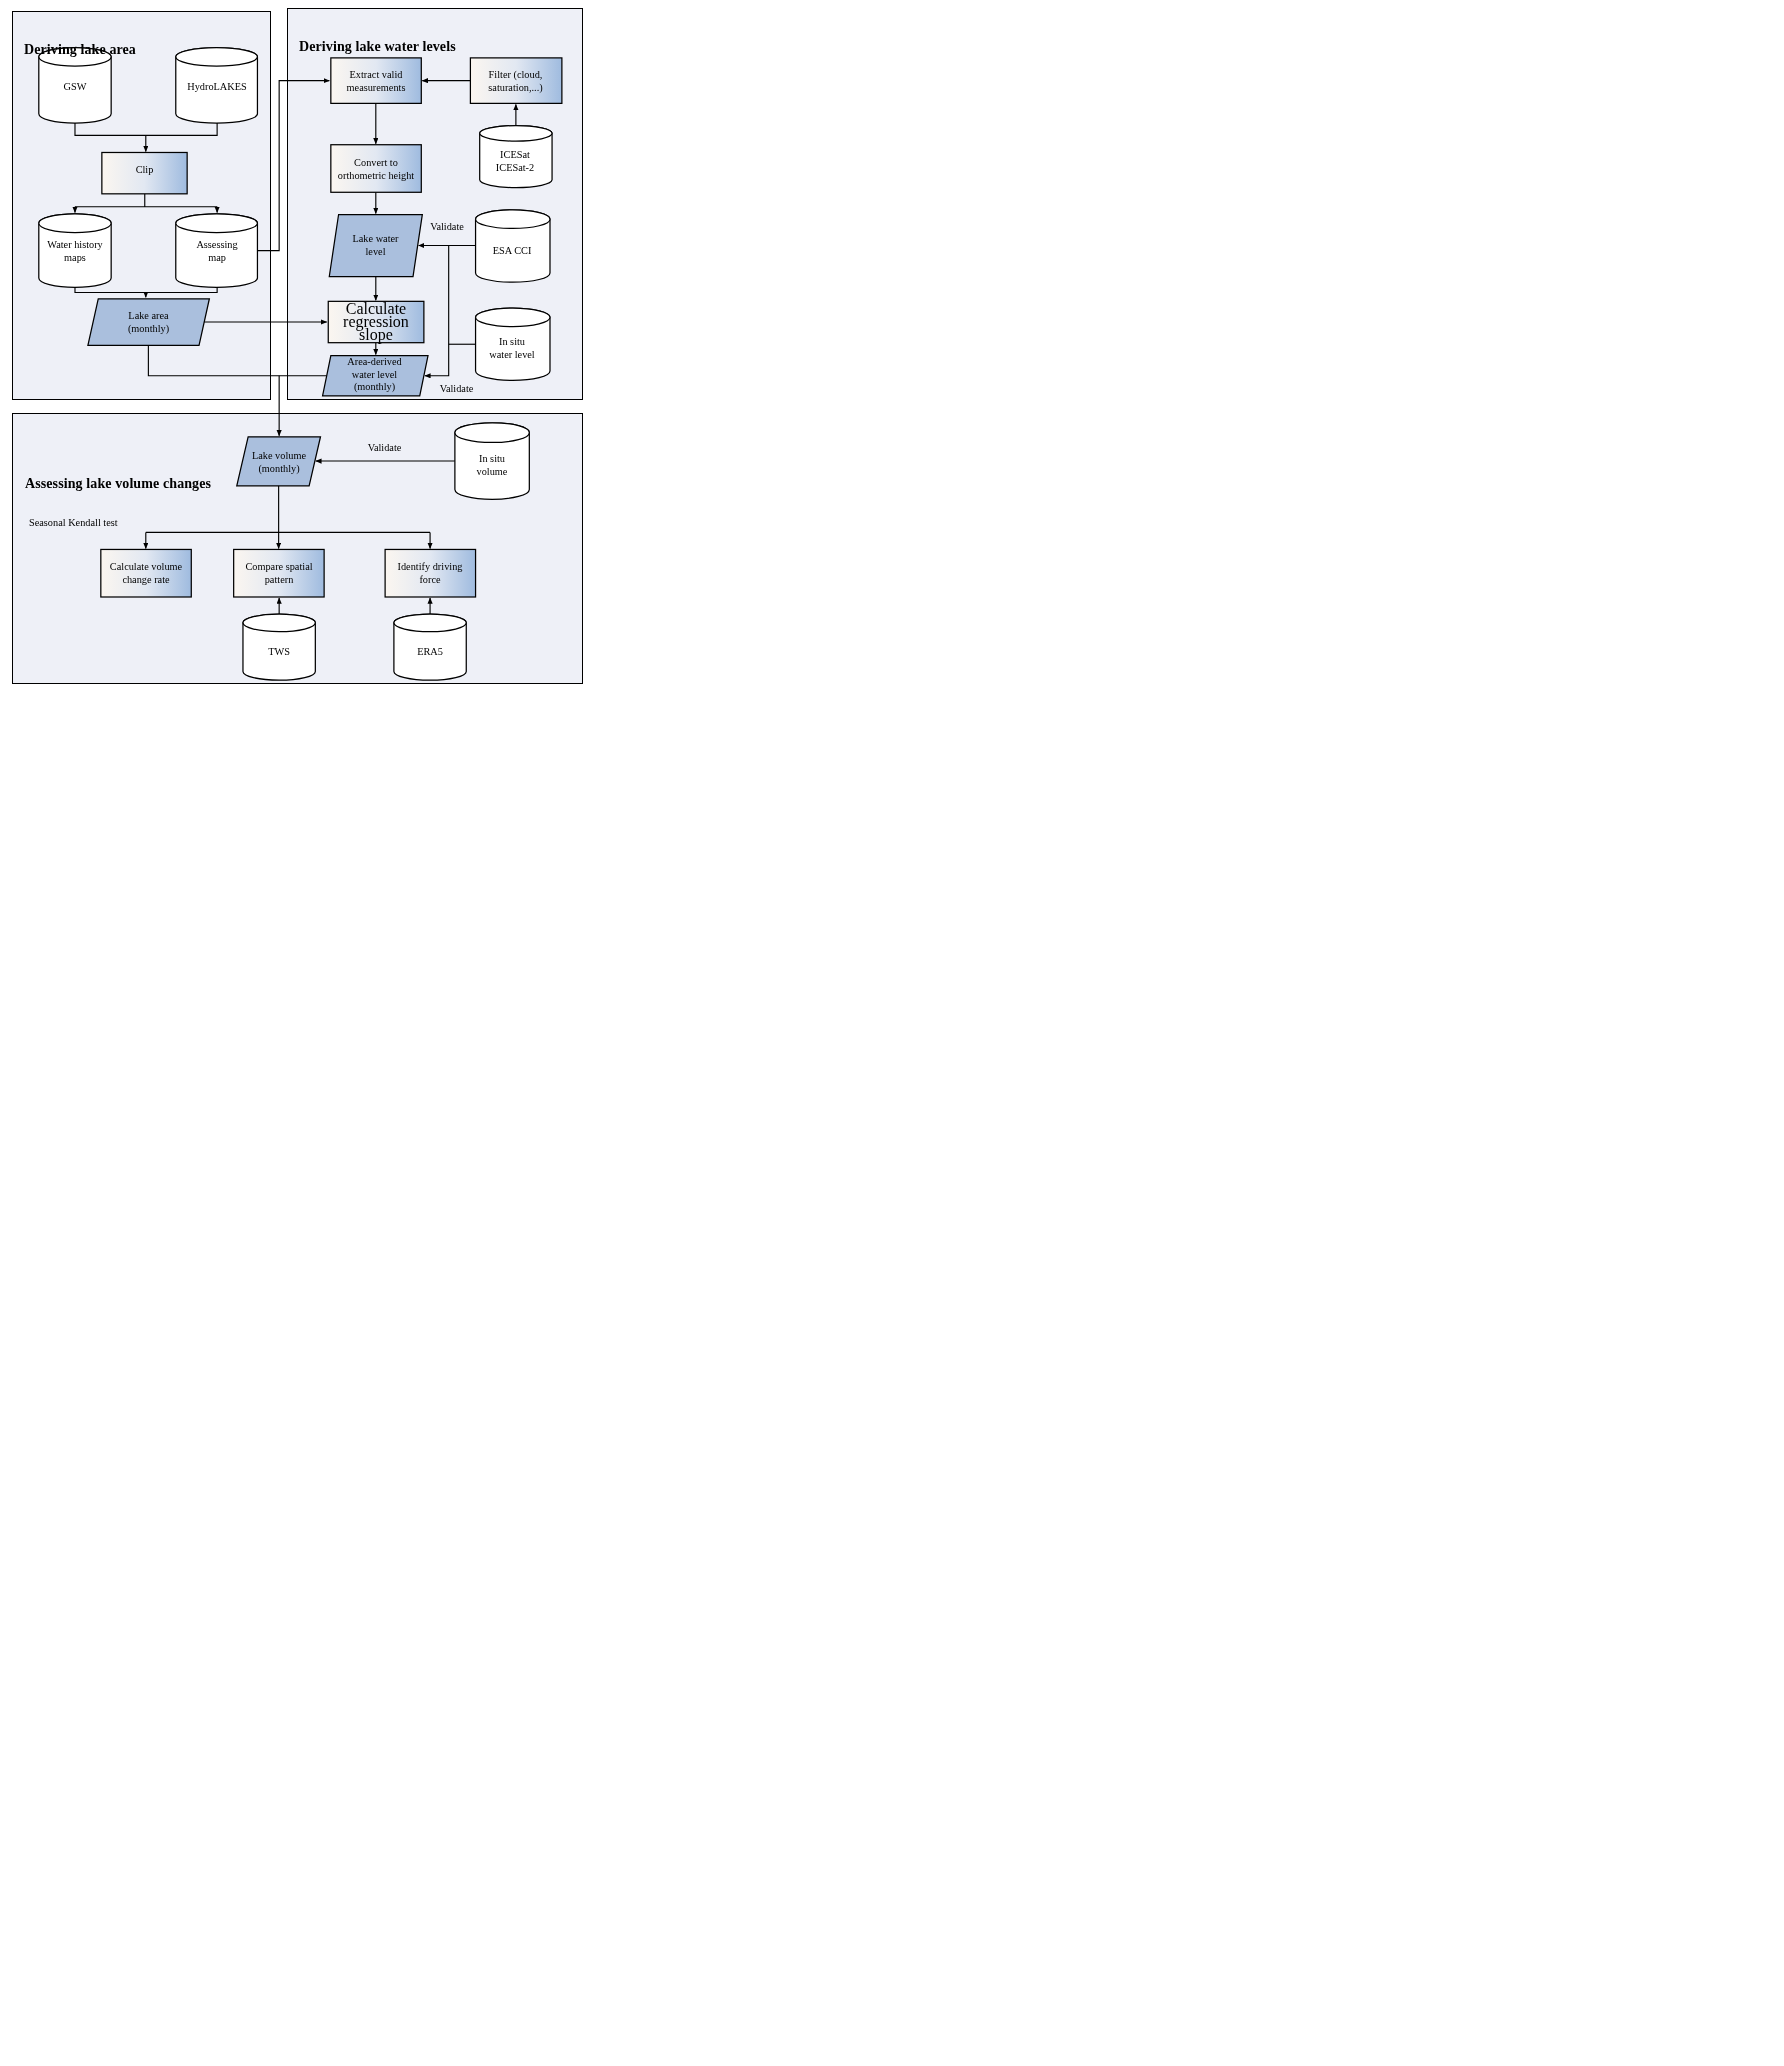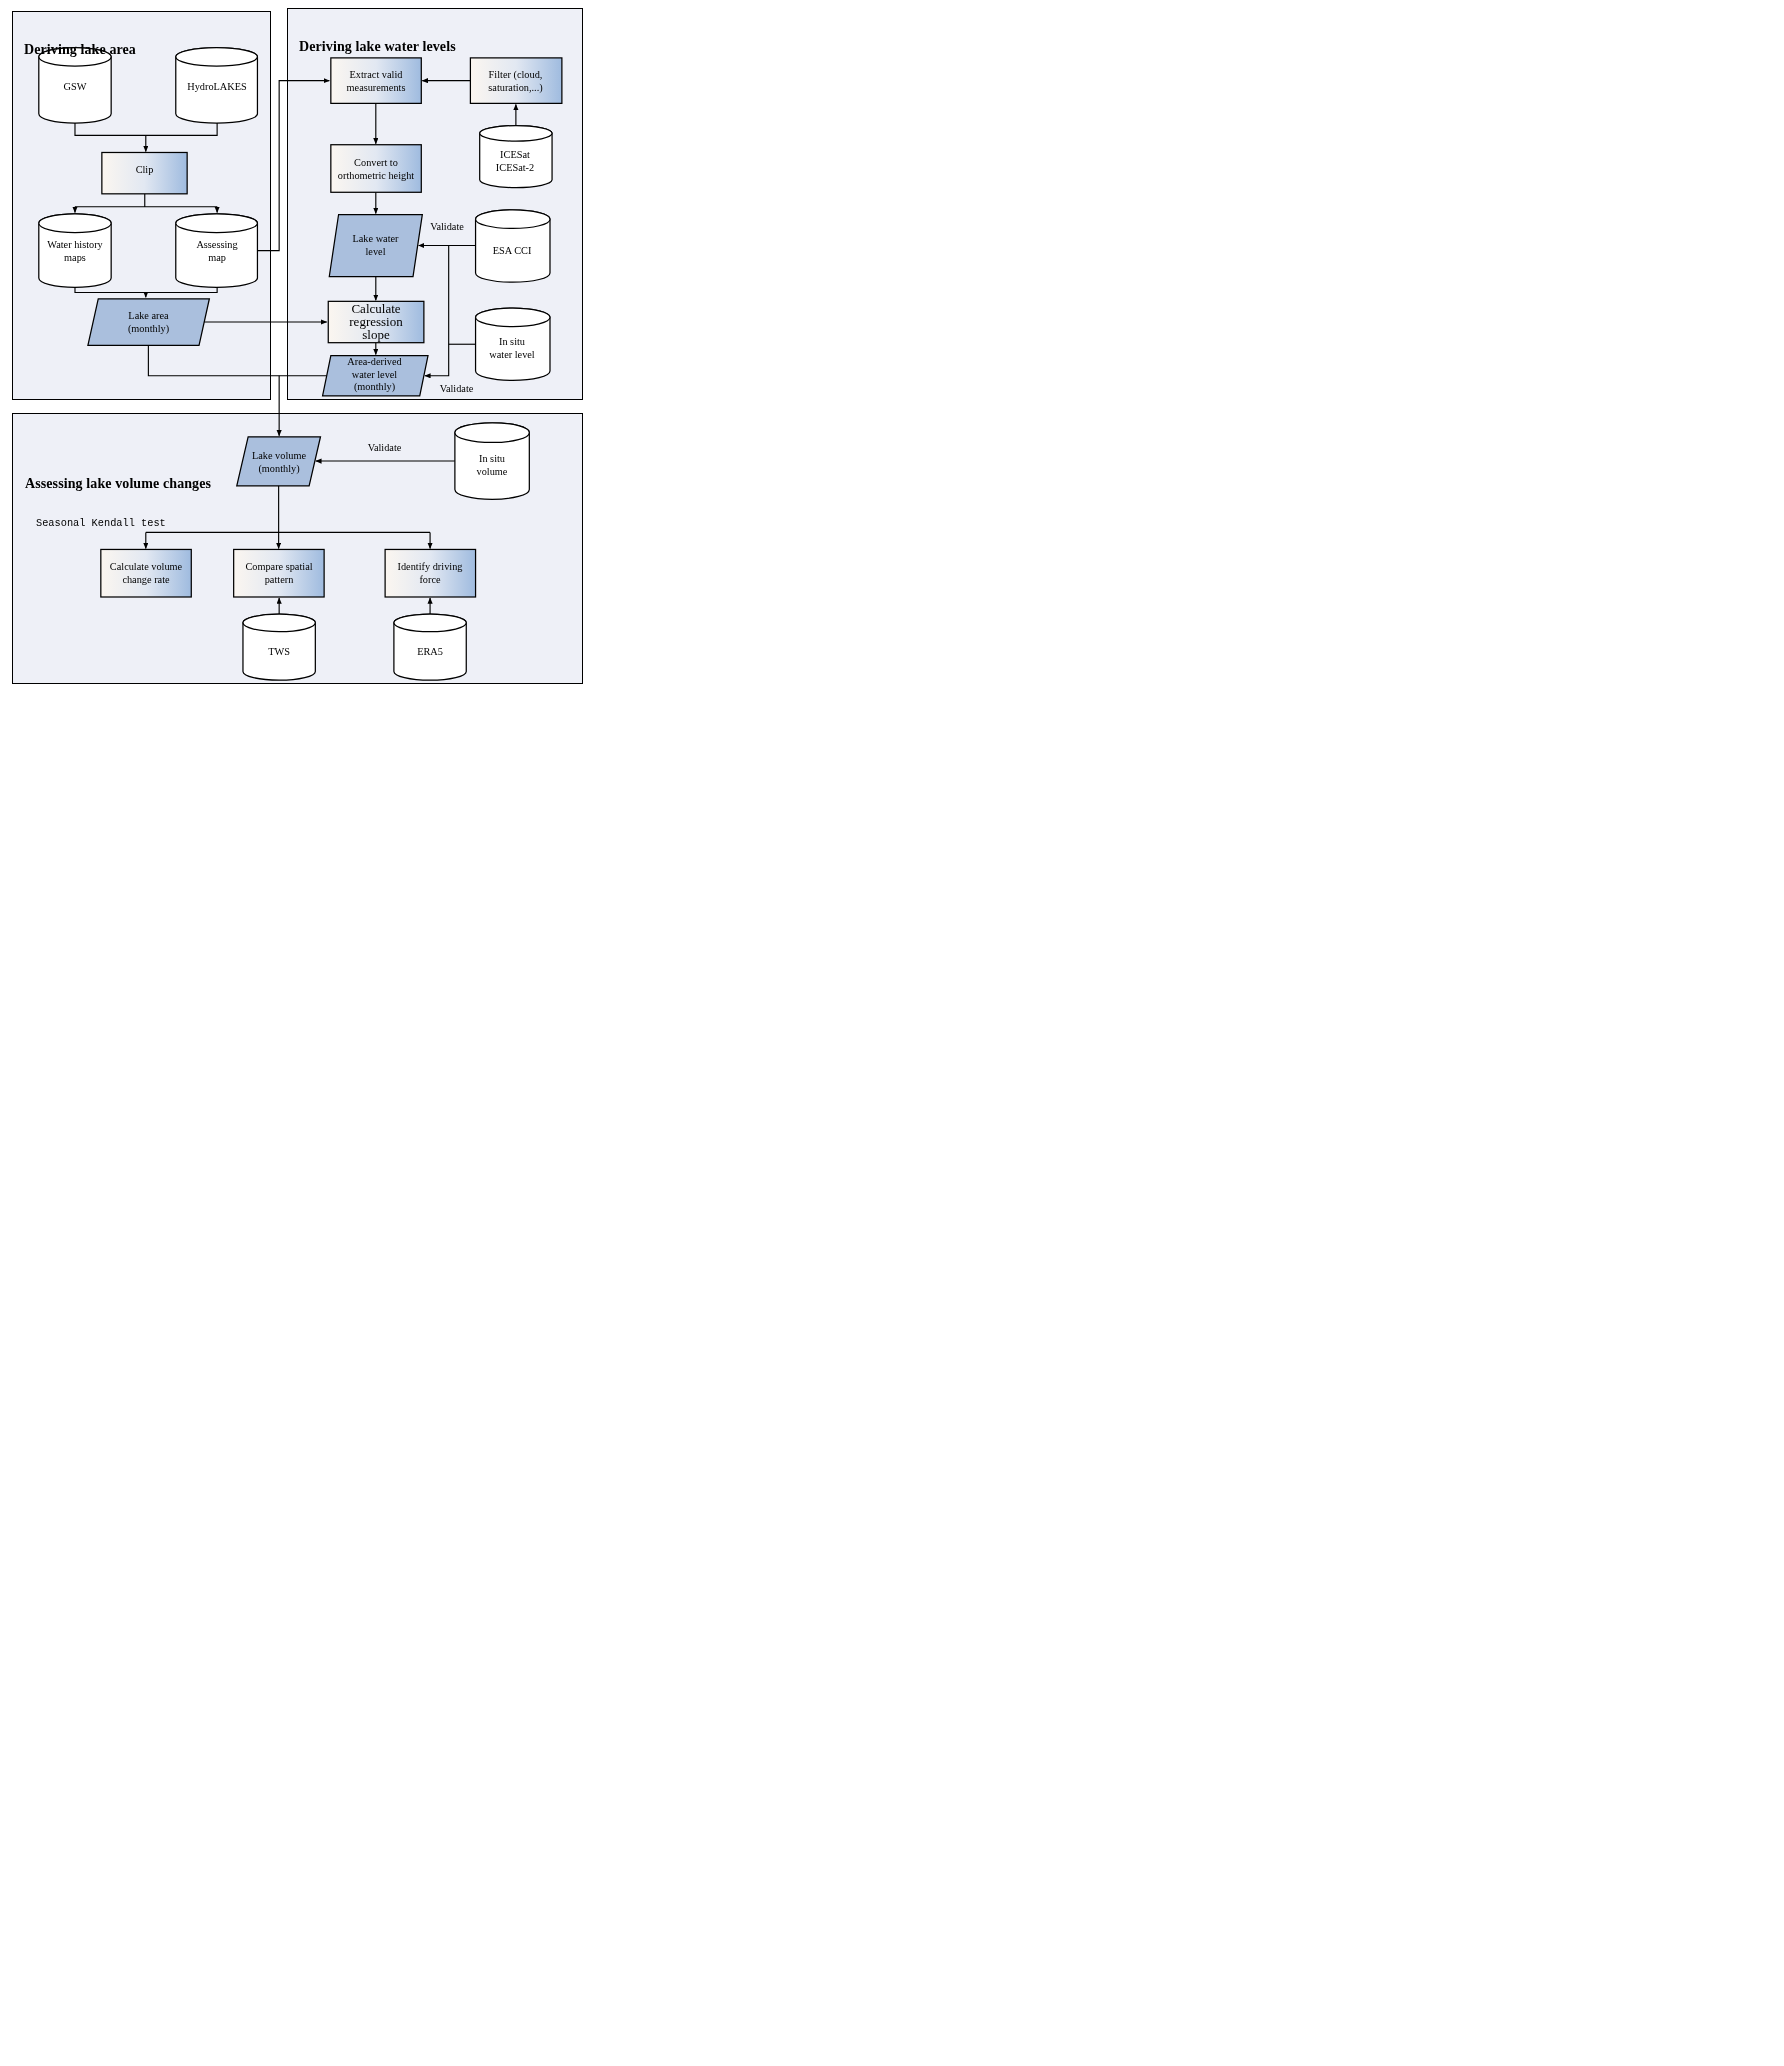--- a/index.html
+++ b/index.html
@@ -191,21 +191,21 @@
 measurements</div>
   <div class="node-label" style="left:470px;top:58px;width:91px;height:45px;">Filter (cloud,
 saturation,...)</div>
   <div class="node-label" style="left:479px;top:126px;width:72px;height:62px;padding-top:7.2px;">ICESat
 ICESat-2</div>
   <div class="node-label" style="left:331px;top:145px;width:90px;height:48px;">Convert to
 orthometric height</div>
   <div class="node-label" style="left:329px;top:214px;width:93px;height:62px;">Lake water
 level</div>
   <div class="node-label" style="left:475px;top:210px;width:74px;height:72px;padding-top:8.3px;">ESA CCI</div>
-  <div class="node-label" style="left:328px;top:301px;width:96px;height:41px;font-size:13px;">Calculate regression
+  <div class="node-label" style="left:328px;top:301px;width:96px;height:41px;font-size:16px;">Calculate regression
 slope</div>
   <div class="node-label" style="left:475px;top:308px;width:74px;height:72px;padding-top:8.3px;">In situ
 water level</div>
   <div class="node-label" style="left:322px;top:355px;width:105px;height:40px;line-height:12.4px;">Area-derived
 water level
 (monthly)</div>
 
   <div class="node-label" style="left:237px;top:437px;width:84px;height:49px;">Lake volume
 (monthly)</div>
   <div class="node-label" style="left:455px;top:423px;width:74px;height:76px;padding-top:8.3px;">In situ
@@ -215,16 +215,16 @@
   <div class="node-label" style="left:234px;top:549px;width:90px;height:48px;">Compare spatial
 pattern</div>
   <div class="node-label" style="left:385px;top:549px;width:90px;height:48px;">Identify driving
 force</div>
   <div class="node-label" style="left:243px;top:614px;width:72px;height:66px;padding-top:8.3px;">TWS</div>
   <div class="node-label" style="left:394px;top:614px;width:72px;height:66px;padding-top:8.3px;">ERA5</div>
 
   <div class="small-label" style="left:420px;top:221px;width:54px;text-align:center;">Validate</div>
   <div class="small-label" style="left:428px;top:383px;width:57px;text-align:center;">Validate</div>
   <div class="small-label" style="left:356px;top:442px;width:57px;text-align:center;">Validate</div>
-  <div class="small-label" style="left:36px;top:517px;width:111px;text-align:right;font-family:Liberation Mono, monospace;">Seasonal Kendall test</div>
+  <div class="small-label" style="left:29px;top:517px;width:111px;text-align:left;">Seasonal Kendall test</div>
 
 </div>
 
 
 </body></html>

